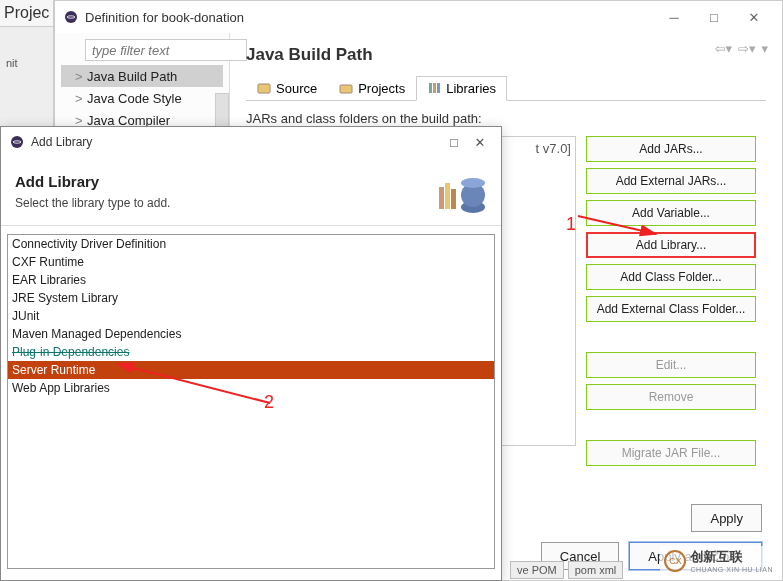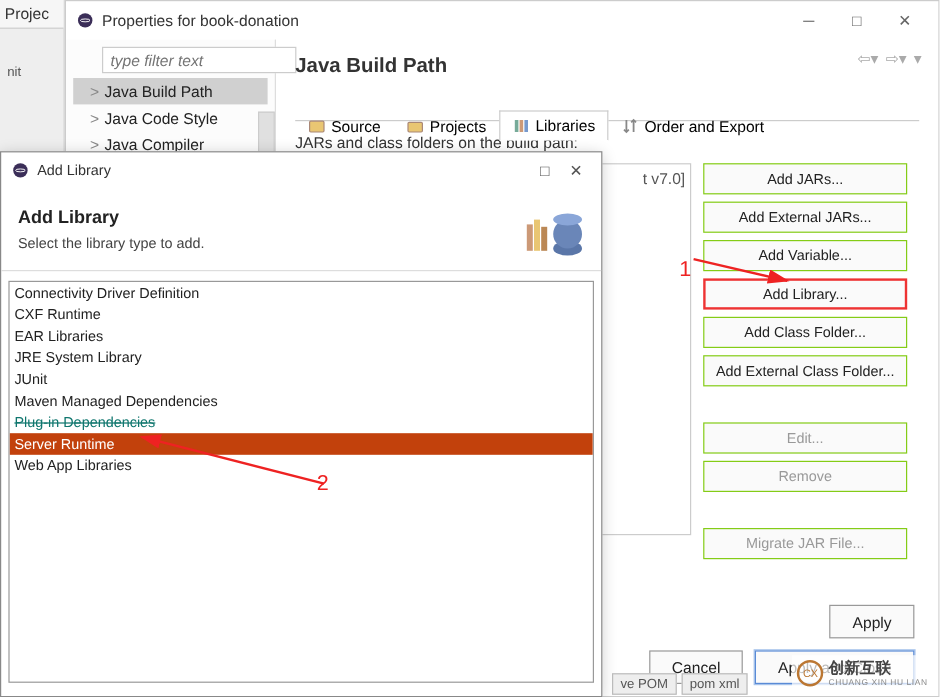--- a/index.html
+++ b/index.html
@@ -19,42 +19,42 @@
 .tree-row.sel { background: #d0d0d0; }
 .tree-arrow { width: 12px; color: #888; }
 .tree-label { color: #222; }
 .bg-scroll { width: 14px; position: absolute; right: 0; top: 60px; height: 60px; background: #e0e0e0; border: 1px solid #ccc; }
 
 .bg-right { flex: 1; padding: 12px 16px; position: relative; }
 .bg-section-title { font-size: 17px; font-weight: 600; color: #333; margin-bottom: 10px; }
 .nav-icons { position: absolute; right: 14px; top: 8px; display: flex; gap: 6px; color: #aaa; }
 
 .tabs { display: flex; border-bottom: 1px solid #ccc; margin-top: 8px; }
-.tab { padding: 4px 10px; display: flex; align-items: center; gap: 5px; border: 1px solid transparent; border-bottom: none; position: relative; top: 17px; }
+.tab { padding: 4px 10px; display: flex; align-items: flex-start; gap: 5px; border: 1px solid transparent; border-bottom: none; position: relative; top: 1px; }
 .tab.active { background: #fff; border-color: #ccc; border-bottom: 1px solid #fff; }
 .tab-icon { width: 14px; height: 14px; }
 
 .jar-desc { margin: 10px 0; color: #333; }
 .jar-panel { display: flex; gap: 10px; }
 .jar-tree { border: 1px solid #ccc; width: 330px; height: 310px; padding: 4px; font-size: 12px; }
 .jar-item { color: #555; }
 
 .btn-col { display: flex; flex-direction: column; gap: 6px; width: 170px; }
 .ebtn { height: 26px; border: 1px solid #84cc16; background: #fafafa; font-size: 12px; color: #222; display: flex; align-items: center; justify-content: center; }
 .ebtn.disabled { color: #999; }
 .ebtn.highlight { border: 2px solid #e33; }
 .gap { height: 18px; }
 
 .bottom-btns { position: absolute; right: 20px; bottom: 48px; display: flex; gap: 10px; }
 .bottom-btns2 { position: absolute; right: 20px; bottom: 10px; display: flex; gap: 10px; }
 .bbtn { height: 28px; padding: 0 18px; border: 1px solid #999; background: #fafafa; color: #222; display: flex; align-items: center; }
 .bbtn.blue { border: 1px solid #5a8bd6; box-shadow: 0 0 0 1px #a7c4ec; }
 
 .projects-stub { position: absolute; left: 0; top: 0; width: 54px; height: 581px; background: #eee; border-right: 1px solid #ccc; }
-.proj-title { font-size: 13px; color: #333; padding: 4px; border-bottom: 1px solid #ccc; background: #f6f6f6; }
+.proj-title { font-size: 16px; color: #333; padding: 4px; border-bottom: 1px solid #ccc; background: #f6f6f6; }
 .proj-tab { margin-top: 24px; padding: 6px; font-size: 11px; color: #555; }
 
 .logo { position: absolute; right: 6px; bottom: 6px; font-size: 12px; color: #444; display: flex; align-items: center; gap: 4px; background: rgba(255,255,255,0.7); padding: 2px 4px; }
 .logo-mark { width: 22px; height: 22px; border: 2px solid #b73; border-radius: 50%; display: flex; align-items: center; justify-content: center; font-size: 9px; color: #b73; }
 
 
 .dlg { position: absolute; left: 0; top: 126px; width: 502px; height: 455px; background: #fff; border: 1px solid #888; box-shadow: 0 2px 12px rgba(0,0,0,0.2); }
 .dlg-titlebar { height: 30px; display: flex; align-items: center; padding: 0 8px; }
 .dlg-icon { width: 16px; height: 16px; margin-right: 6px; }
 .dlg-title { flex: 1; font-size: 12px; color: #333; }
@@ -87,21 +87,21 @@
 </div>
 
 <div class="bg-window">
   <div class="bg-titlebar">
     <span class="bg-title-icon">
       <svg viewBox="0 0 16 16">
           <circle cx="8" cy="8" r="6" fill="#3b2e58"></circle>
           <ellipse cx="8" cy="8" rx="4" ry="1.2" fill="none" stroke="#fff" stroke-width="0.8"></ellipse>
         </svg>
     </span>
-    <span class="bg-title">Properties for book-donation</span>
+    <span class="bg-title">Definition for book-donation</span>
     <div class="win-btn">─</div>
     <div class="win-btn">□</div>
     <div class="win-btn">✕</div>
   </div>
   <div class="bg-body">
     <div class="bg-left" style="position:relative;">
       <input class="filter-input" placeholder="type filter text" style="">
       <div class="tree">
         <div class="tree-row sel">
             <span class="tree-arrow">&gt;</span>
@@ -138,27 +138,20 @@
             </svg>
             <span>Projects</span>
           </div>
         <div class="tab active">
             <svg class="tab-icon" viewBox="0 0 14 14">
               <rect x="2" y="2" width="3" height="10" fill="#7a9"></rect>
               <rect x="6" y="2" width="3" height="10" fill="#c97"></rect>
               <rect x="10" y="2" width="3" height="10" fill="#79c"></rect>
             </svg>
             <span>Libraries</span>
-          </div>
-        <div class="tab">
-            <svg class="tab-icon" viewBox="0 0 14 14">
-              <path d="M4 2v10M10 12V2" stroke="#888" stroke-width="1.5"></path>
-              <path d="M2 10l2 2 2-2M8 4l2-2 2 2" stroke="#888" stroke-width="1.5" fill="none"></path>
-            </svg>
-            <span>Order and Export</span>
           </div>
       </div>
       <div class="jar-desc">JARs and class folders on the build path:</div>
       <div class="jar-panel">
         <div class="jar-tree">
           <div class="jar-item" style="text-align:right;">t v7.0]</div>
         </div>
         <div class="btn-col">
           <div class="ebtn">Add JARs...</div>
           <div class="ebtn">Add External JARs...</div>

